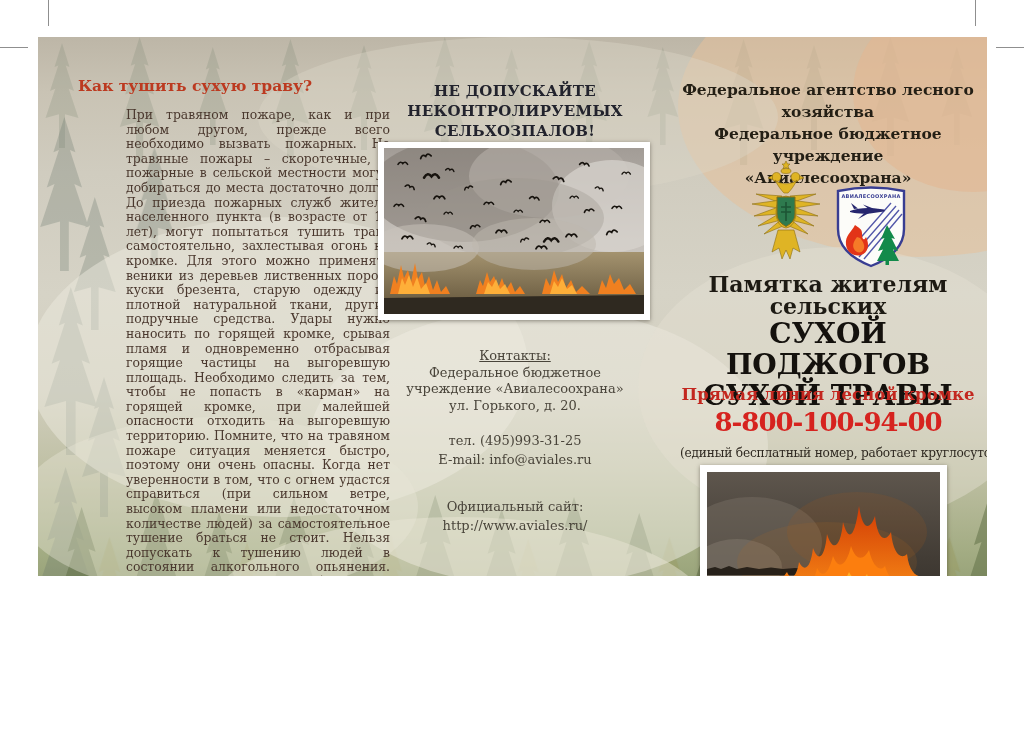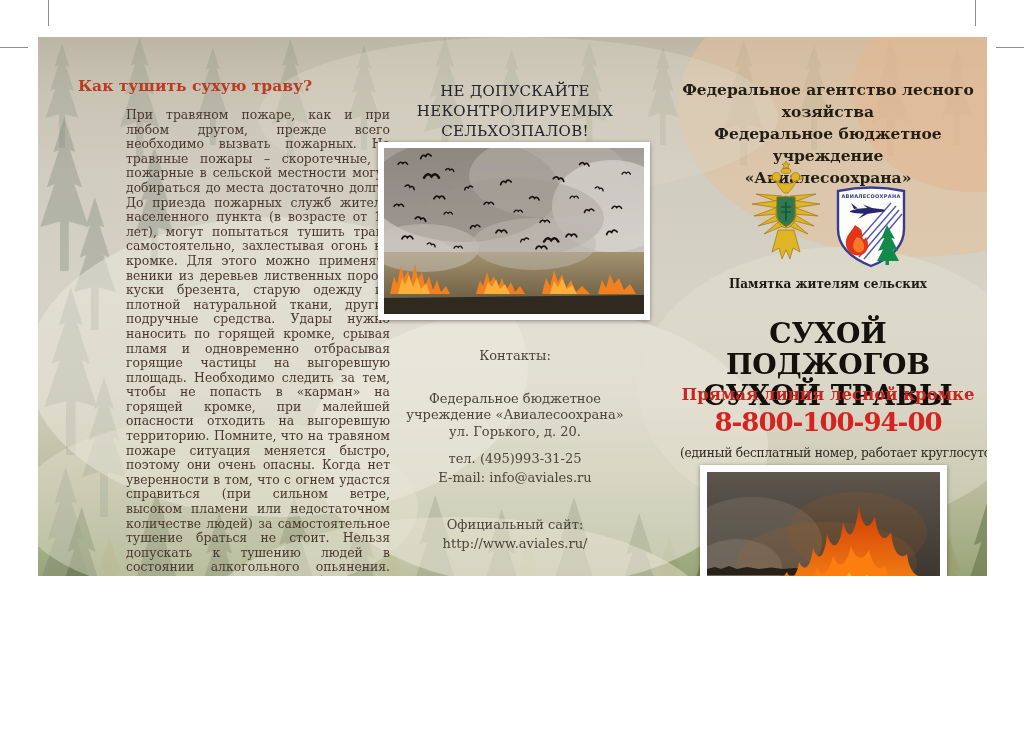--- a/index.html
+++ b/index.html
@@ -10,36 +10,36 @@
   
   .brochure{position:absolute;left:38px;top:37px;width:949px;height:677px;overflow:hidden;
             background:linear-gradient(180deg,#bdb6a7 0%,#c9c3b4 8%,#d0ccbf 20%,#d6d3c6 38%,
                        #d2cfbf 52%,#bfc0a4 64%,#a3ac83 76%,#87956a 87%,#6a7a50 100%);}
   .bgsvg{position:absolute;left:0;top:0;width:949px;height:677px;}
   
   .lp-title{left:40px;top:39px;width:270px;font-size:15.5px;font-weight:bold;color:#bc3a20;}
   .lp-body{left:40px;top:71px;width:264px;font-size:12.4px;line-height:14.6px;
            text-align:justify;color:#4a382e;margin-left:48px;}
   
-  .mid-head{left:340px;top:44px;width:274px;text-align:center;font-weight:normal;
+  .mid-head{left:340px;top:44px;width:274px;text-align:center;font-weight:bold;
             font-size:15px;line-height:20px;letter-spacing:.3px;color:#22232d;}
   .photo{position:absolute;background:#fff;box-shadow:0 1px 4px rgba(45,40,30,.5);}
   .photo-mid{left:340px;top:105px;width:260px;height:166px;border:6px solid #fff;}
   .contacts{left:340px;top:311px;width:274px;text-align:center;font-size:13px;
             color:#49443a;line-height:16.5px;}
-  .c-head{margin-bottom:26px;}
-  .c-phone{margin-top:9px;line-height:19px;}
+  .c-head{margin-bottom:0;text-decoration:underline;}
+  .c-phone{margin-top:17px;line-height:19px;}
   .c-email{line-height:19px;}
   .c-site{margin-top:28px;line-height:19px;}
   
   .rp-org{left:642px;top:42px;width:296px;text-align:center;font-weight:bold;
           font-size:15.5px;line-height:22px;color:#241f15;}
   .emblem{position:absolute;}
   .rp-memo{left:642px;top:236px;width:296px;text-align:center;font-weight:bold;
-           font-size:12px;line-height:22px;color:#1d1a13;}
+           font-size:22px;line-height:22px;color:#1d1a13;}
   .rp-title{left:642px;top:281px;width:296px;text-align:center;font-weight:bold;
             font-size:28px;line-height:31px;color:#14110d;}
   .rp-hotline-label{left:642px;top:348px;width:296px;text-align:center;font-weight:bold;
                     font-size:16.5px;color:#c3271f;}
   .rp-number{left:642px;top:364px;width:296px;text-align:center;font-weight:bold;
              font-size:26px;letter-spacing:-1px;color:#d6231f;line-height:42px;}
   .rp-note{left:642px;top:409px;width:296px;text-align:center;font-size:12.2px;
            letter-spacing:-.2px;white-space:nowrap;color:#2e2820;}
   .photo-fire{left:662px;top:428px;width:233px;height:158px;border:7px solid #fff;}
 </style>

